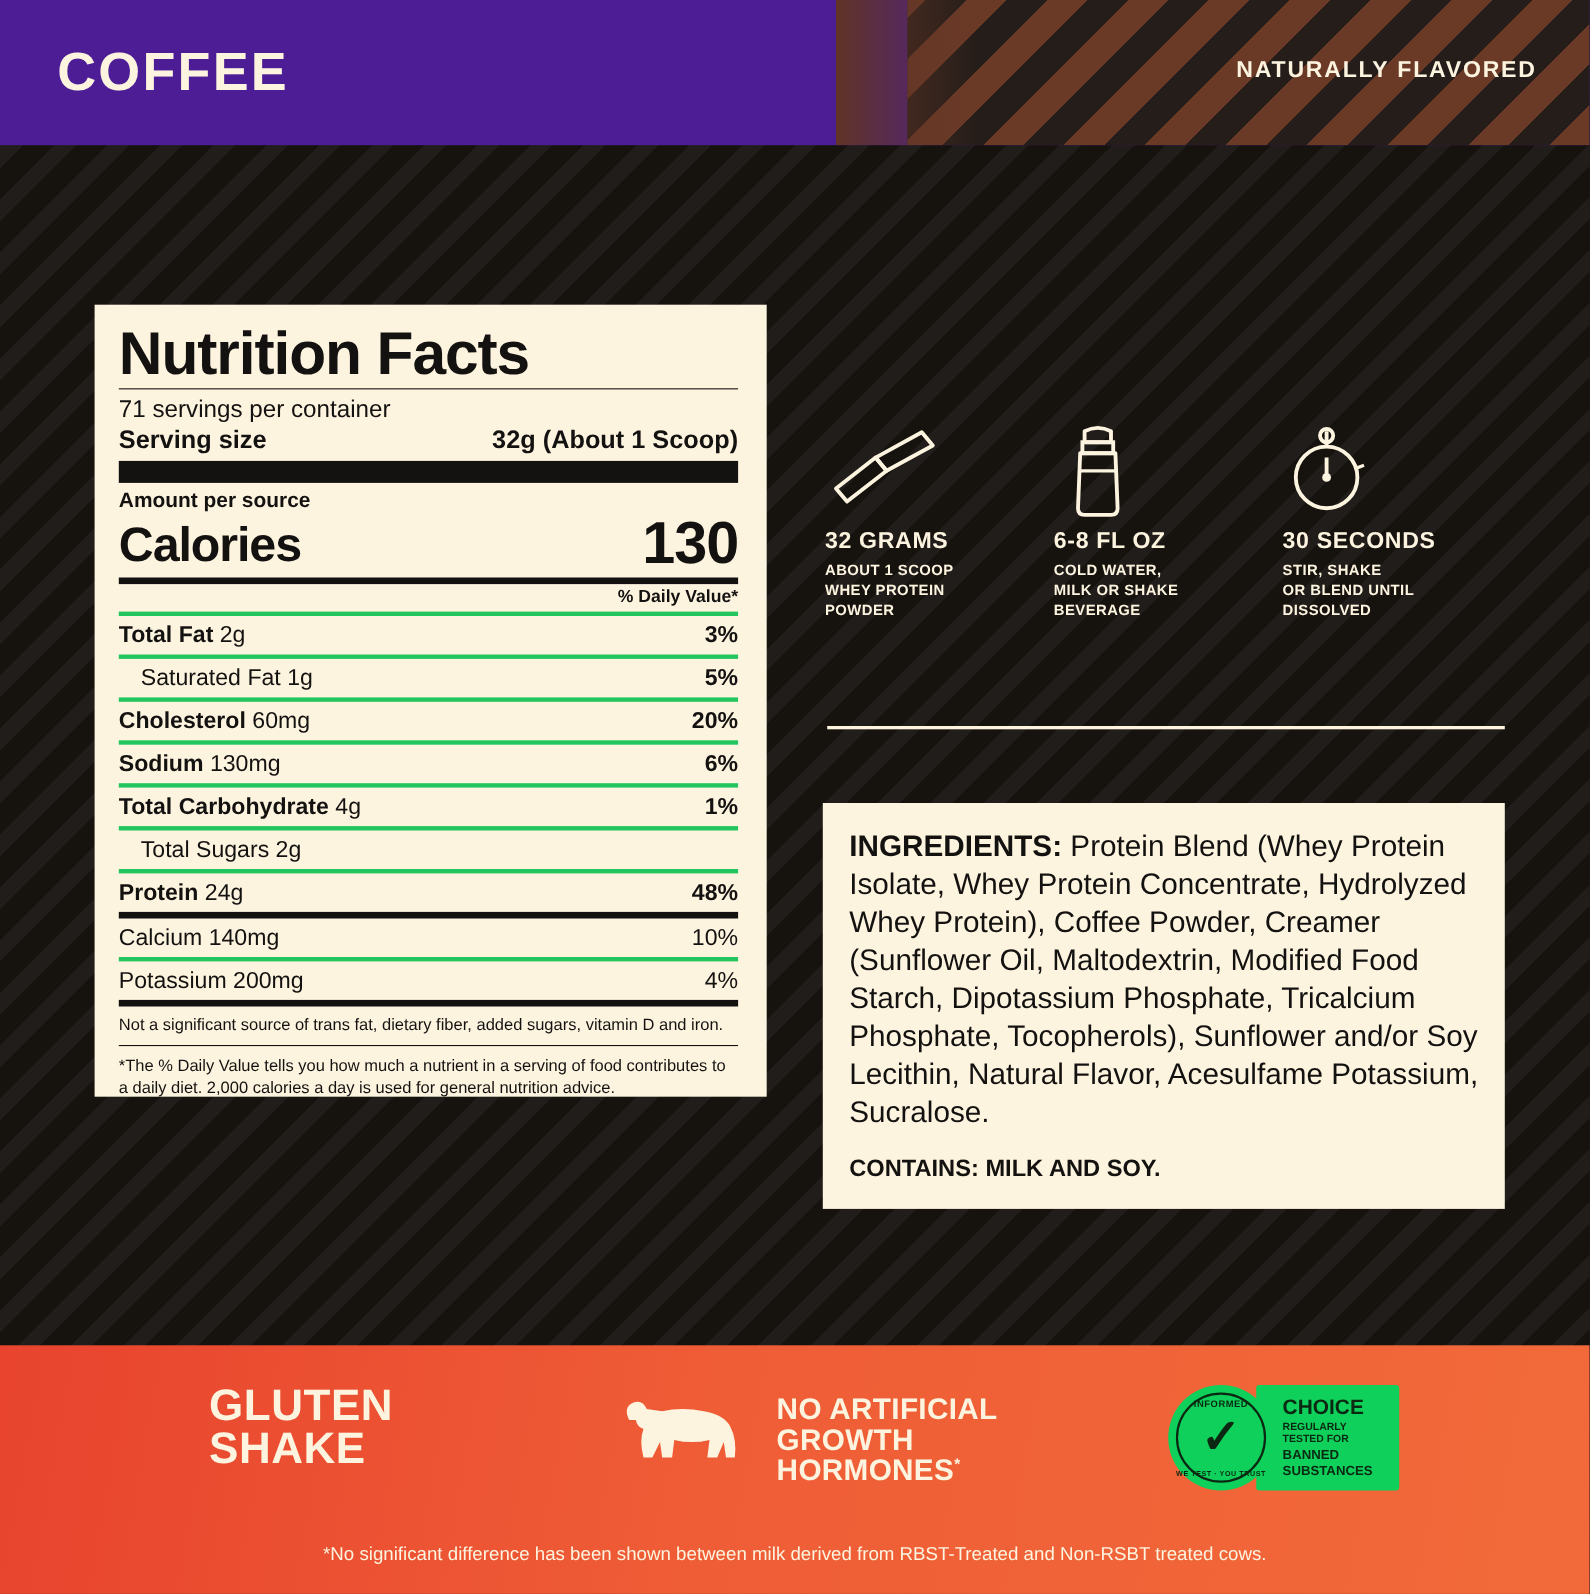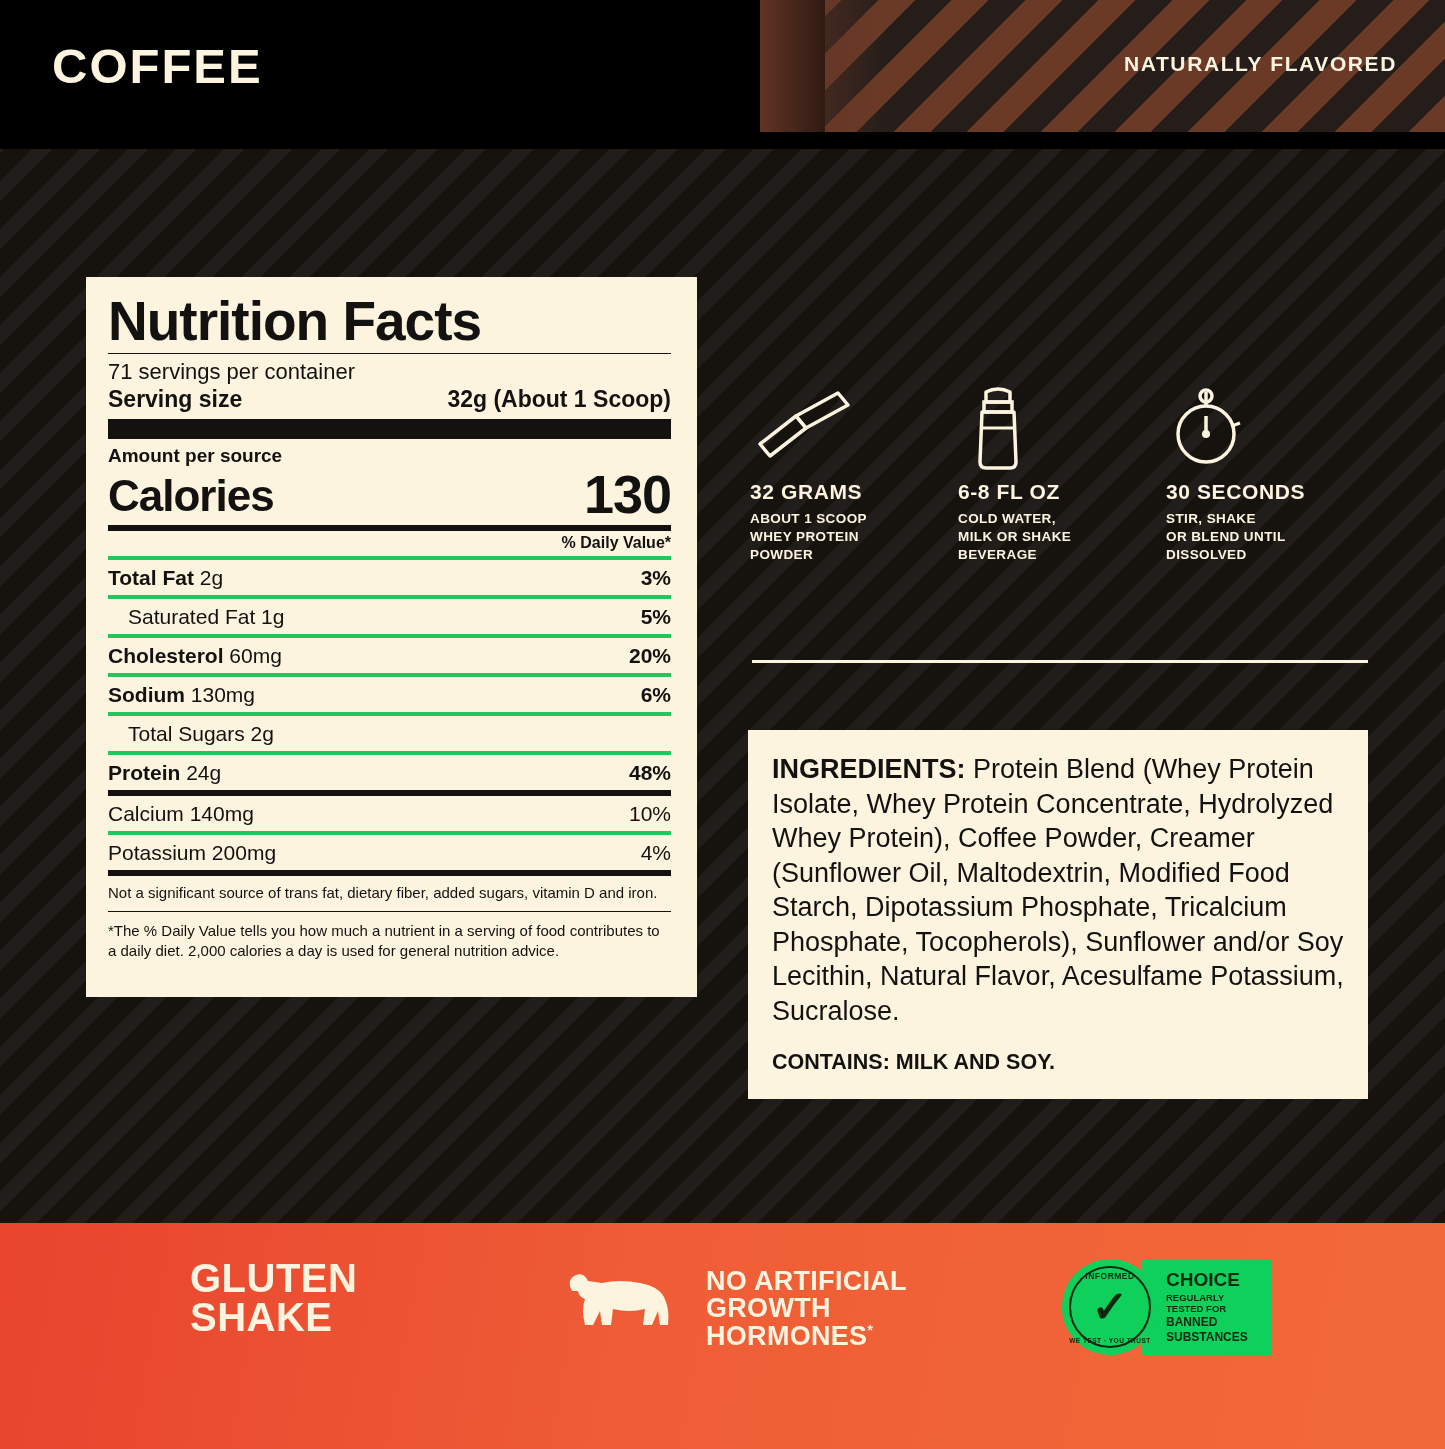--- a/index.html
+++ b/index.html
@@ -18,22 +18,22 @@
     background-color: #1c1917;
     background-image: repeating-linear-gradient(
       -45deg,
       #211d1a 0px, #211d1a 14px,
       #16130f 14px, #16130f 34px
     );
   }
 
   
   .topbar {
-    position: absolute; top: 0; left: 0; width: 1445px; height: 149px;
-    background: #000000;
+    position: absolute; top: 0; left: 0; width: 1445px; height: 132px;
+    background: #4c1d95;
     overflow: hidden;
   }
   .topbar-stripes {
     position: absolute; top: 0; right: 0; width: 620px; height: 132px;
     background-color: #2a2320;
     background-image: repeating-linear-gradient(
       -45deg,
       #6b3a27 0px, #6b3a27 26px,
       #241d19 26px, #241d19 52px
     );
@@ -221,20 +221,24 @@
           <span class="ind">Saturated Fat 1g</span>
           <span class="pct">5%</span>
         </div>
         <div class="nrow">
           <span><b>Cholesterol</b> 60mg</span>
           <span class="pct">20%</span>
         </div>
         <div class="nrow">
           <span><b>Sodium</b> 130mg</span>
           <span class="pct">6%</span>
+        </div>
+        <div class="nrow">
+          <span><b>Total Carbohydrate</b> 4g</span>
+          <span class="pct">1%</span>
         </div>
         <div class="nrow">
           <span class="ind">Total Sugars 2g</span>
           <span class="pct"></span>
         </div>
         <div class="nrow">
           <span><b>Protein</b> 24g</span>
           <span class="pct">48%</span>
         </div>
       </div>
@@ -348,15 +352,16 @@
         <div class="inf-choice">CHOICE</div>
         <div class="inf-sub">
           <div>REGULARLY</div>
           <div>TESTED FOR</div>
           <div class="big">BANNED</div>
           <div class="big">SUBSTANCES</div>
         </div>
       </div>
     </div>
 
+    <div class="bottom-note">*No significant difference has been shown between milk derived from RBST-Treated and Non-RSBT treated cows.</div>
   </div>
 
 </div>
 
 </body></html>

